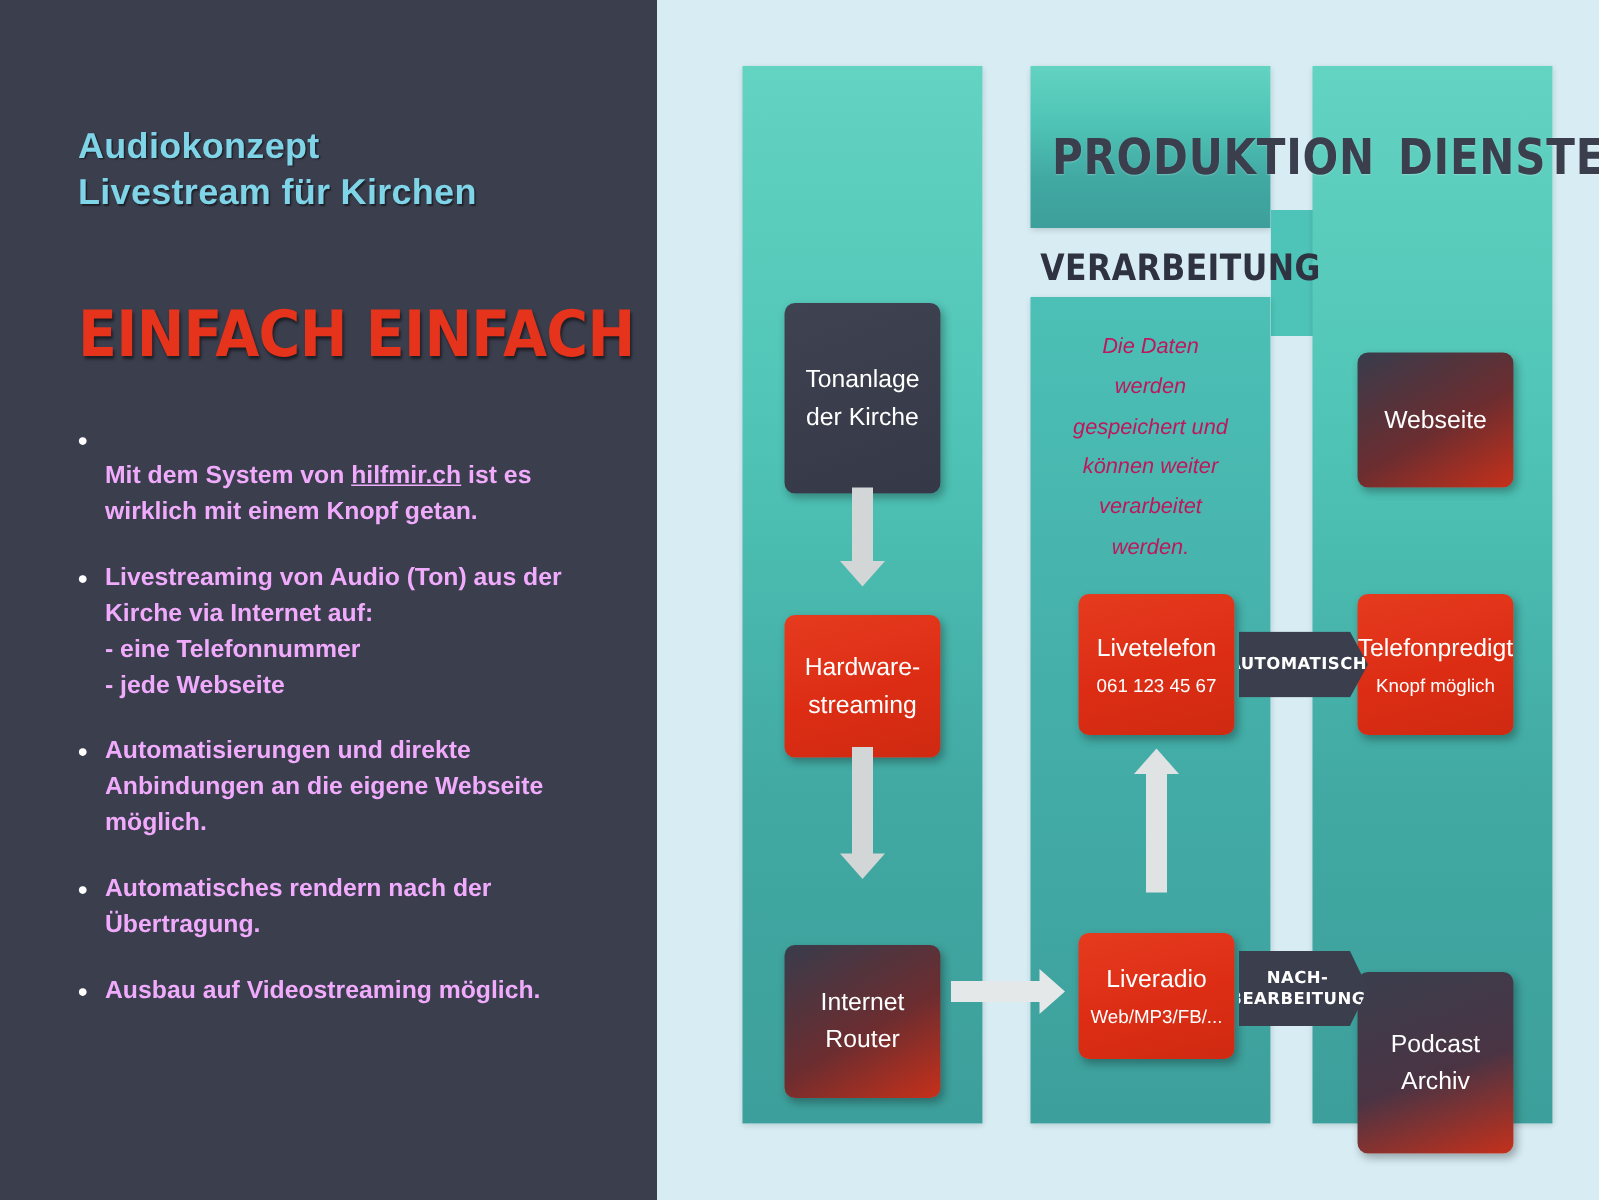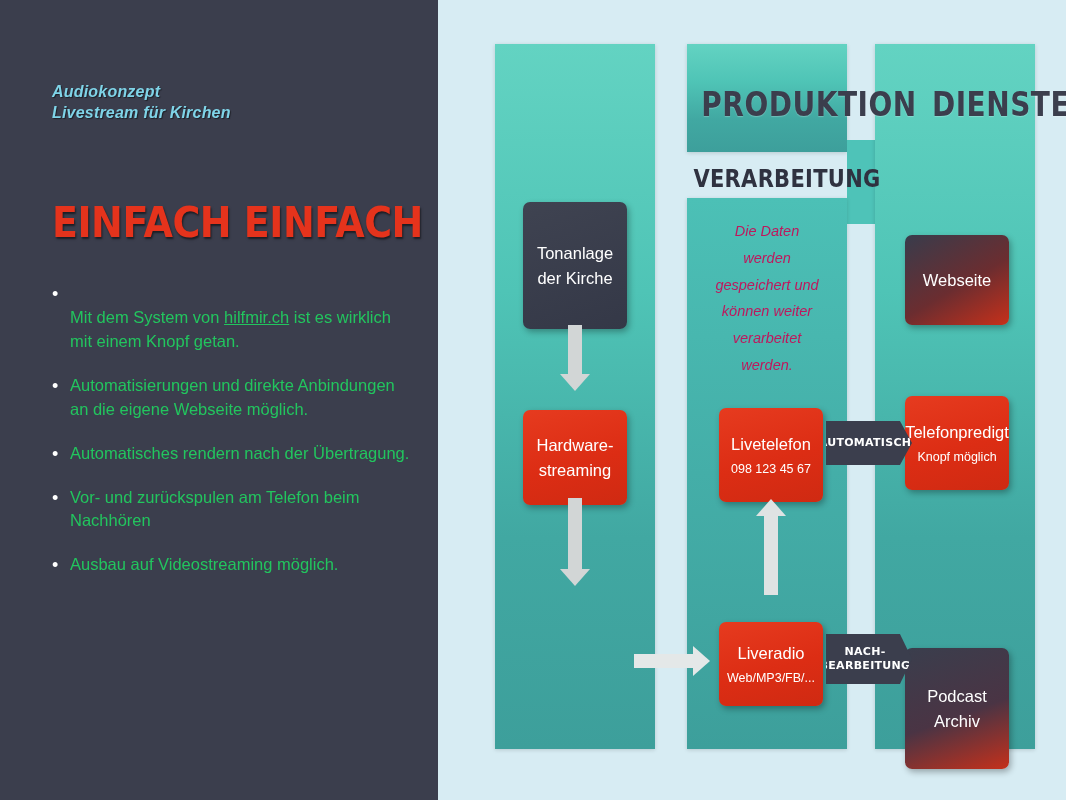--- a/index.html
+++ b/index.html
@@ -21,27 +21,26 @@
     width: 438px; height: 800px;
     background: #3b3e4d;
     padding: 0;
   }
   #title-block {
     position: absolute;
     left: 52px; top: 82px;
     width: 360px;
   }
   .title-line {
-    font-size: 16px;
+    font-size: 24px;
     font-weight: bold;
     color: #7fd4e8;
     letter-spacing: 0.2px;
     line-height: 1.3;
     text-shadow: 1px 1px 1px rgba(0,0,0,0.5);
-    font-style: italic;
   }
   #headline {
     position: absolute;
     left: 52px; top: 198px;
     font-size: 38px;
     font-weight: bold;
     color: #e5331c;
     letter-spacing: -0.5px;
     font-family: "DejaVu Sans", sans-serif;
     text-shadow: 1px 2px 2px rgba(0,0,0,0.55);
@@ -50,23 +49,23 @@
   }
   #bullets {
     position: absolute;
     left: 52px; top: 282px;
     width: 360px;
   }
   .bullet {
     position: relative;
     padding-left: 18px;
     margin-bottom: 20px;
-    color: #22c55e;
+    color: #f0abfc;
     font-size: 16.5px;
-    font-weight: normal;
+    font-weight: bold;
     line-height: 1.45;
     white-space: pre-line;
   }
   .bullet::before {
     content: "\2022";
     position: absolute;
     left: 0; top: -1px;
     font-size: 18px;
     color: #ffffff;
   }
@@ -139,21 +138,21 @@
   }
   .node.dark { background: linear-gradient(160deg, #3f4351 0%, #343847 100%); }
   .node.red  { background: linear-gradient(165deg, #e63b1f 0%, #dc2d14 55%, #cf2a12 100%); }
   .node.dark-red { background: linear-gradient(150deg, #383c4c 0%, #6b2d30 55%, #c7301a 100%); margin-top: 20px; }
   .node.dark-podcast { background: linear-gradient(160deg, #3a3e4d 0%, #4a3444 55%, #c5301b 100%); }
 
   #node-tonanlage { left: 85px; top: 202px; width: 104px; height: 127px; }
   #node-hardware  { left: 85px; top: 395px; width: 104px; height: 95px; margin-top: 15px; }
   #node-internet  { left: 85px; top: 610px; width: 104px; height: 102px; }
 
-  #node-livetelefon { left: 281px; top: 396px; width: 104px; height: 94px; margin-top: 12px; }
+  #node-livetelefon { left: 281px; top: 396px; width: 104px; height: 94px; }
   #node-liveradio   { left: 281px; top: 588px; width: 104px; height: 84px; margin-top: 34px; }
 
   #node-webseite    { left: 467px; top: 215px; width: 104px; height: 90px; }
   #node-telefonpredigt { left: 467px; top: 396px; width: 104px; height: 94px; }
   #node-podcast     { left: 467px; top: 648px; width: 104px; height: 121px; }
 
   .node .sub { font-size: 12.5px; margin-top: 3px; }
 
   
   #verarbeitung-text {
@@ -256,23 +255,25 @@
       <div class="title-line">Audiokonzept</div>
       <div class="title-line">Livestream für Kirchen</div>
     </div>
 
     <div id="headline">EINFACH EINFACH</div>
 
     <div id="bullets">
       <div class="bullet">
         <span>Mit dem System von <u>hilfmir.ch</u> ist es wirklich mit einem Knopf getan.</span>
       </div>
+      <div class="bullet">Livestreaming von Audio (Ton) aus der Kirche via Internet auf:
+- eine Telefonnummer
+- jede Webseite</div>
       <div class="bullet">Automatisierungen und direkte Anbindungen an die eigene Webseite möglich.</div>
       <div class="bullet">Automatisches rendern nach der Übertragung.</div>
-      <div class="bullet">Vor- und zurückspulen am Telefon beim Nachhören</div>
       <div class="bullet">Ausbau auf Videostreaming möglich.</div>
     </div>
   </div>
 
   <div id="diagram">
 
     <div class="column" id="col-produktion"></div>
     <div class="column" id="col-dienste"></div>
     <div id="chevron-dienste-archiv"></div>
     <div class="column" id="col-verarbeitung"></div>
@@ -289,24 +290,26 @@
 können weiter
 verarbeitet
 werden.</div>
 
     <div class="node dark" id="node-tonanlage">Tonanlage
 der Kirche</div>
     <div class="arrow-down" id="arrow-tonanlage-hardware"></div>
     <div class="node red" id="node-hardware">Hardware-
 streaming</div>
     <div class="arrow-down" id="arrow-hardware-internet"></div>
+    <div class="node dark-red" id="node-internet">Internet
+Router</div>
 
     <div class="node red" id="node-livetelefon">
       <div>Livetelefon</div>
-      <div class="sub">098 123 45 67</div>
+      <div class="sub">061 123 45 67</div>
     </div>
     <div class="arrow-up" id="arrow-liveradio-livetelefon"></div>
     <div class="node red" id="node-liveradio">
       <div>Liveradio</div>
       <div class="sub">Web/MP3/FB/...</div>
     </div>
     <div class="arrow-right" id="arrow-internet-liveradio"></div>
 
     <div class="node dark-red" id="node-webseite">Webseite</div>
     <div class="node red" id="node-telefonpredigt">

